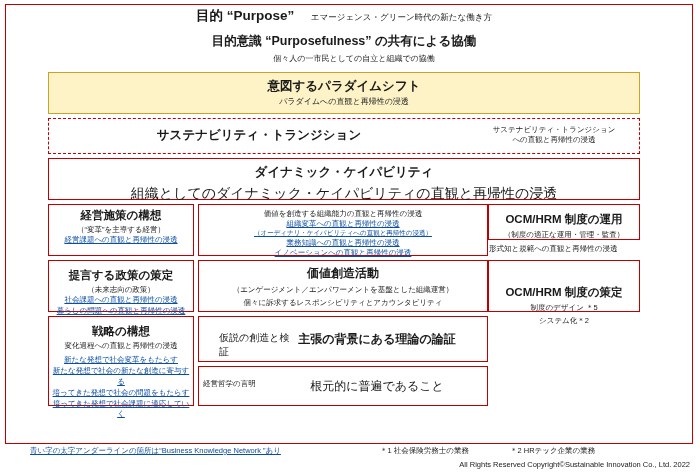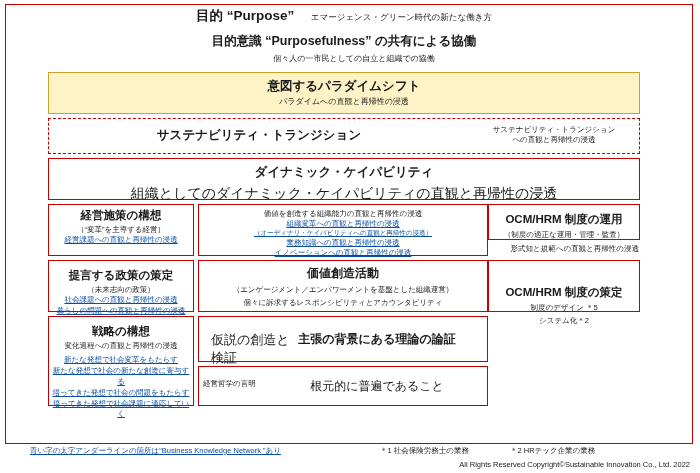--- a/index.html
+++ b/index.html
@@ -75,35 +75,35 @@
     border:1px solid #c00000;padding-top:4px;
   }
   #mid-mid .h{font-size:12px;font-weight:bold;text-align:center;}
   #mid-mid .s{font-size:7.5px;text-align:center;margin-top:3px;}
   #mid-mid .s2{font-size:7.5px;text-align:center;margin-top:3px;}
 
   #mid-bot{
     left:198px;top:316px;width:290px;height:46px;
     border:1px solid #c00000;
   }
-  #mid-bot .lab{position:absolute;left:12px;top:14px;width:80px;font-size:13px;}
+  #mid-bot .lab{position:absolute;left:20px;top:14px;width:80px;font-size:10px;}
   #mid-bot .h{position:absolute;left:70px;top:14px;width:216px;font-size:12px;font-weight:bold;text-align:center;}
 
   #mid-bot2{
     left:198px;top:366px;width:290px;height:40px;
     border:1px solid #c00000;
   }
   #mid-bot2 .lab{position:absolute;left:4px;top:12px;width:80px;font-size:7.5px;}
   #mid-bot2 .h{position:absolute;left:70px;top:11px;width:216px;font-size:12px;font-weight:normal;text-align:center;}
 
   
   .rbox{border:1px solid #c00000;width:152px;left:488px;}
   .rbox .h{font-size:11.5px;font-weight:bold;text-align:center;}
   .rbox .s{font-size:7.5px;text-align:center;margin-top:3px;}
-  .rbox .s3{font-size:7.5px;text-align:right;margin-top:4px;line-height:1.4;}
+  .rbox .s3{font-size:7.5px;text-align:left;margin-top:4px;line-height:1.4;}
   #box-unyo{top:204px;height:36px;padding-top:7px;}
   #box-sakutei{top:260px;height:52px;padding-top:24px;}
 
   
   #foot-note{left:30px;top:446px;width:300px;font-size:7.5px;color:#0b4ea2;text-decoration:underline;}
   #foot-star1{left:380px;top:446px;width:130px;font-size:7.5px;}
   #foot-star2{left:510px;top:446px;width:150px;font-size:7.5px;}
   #copyright{left:0;top:460px;width:690px;text-align:right;font-size:7.5px;}
 </style>
 </head>

